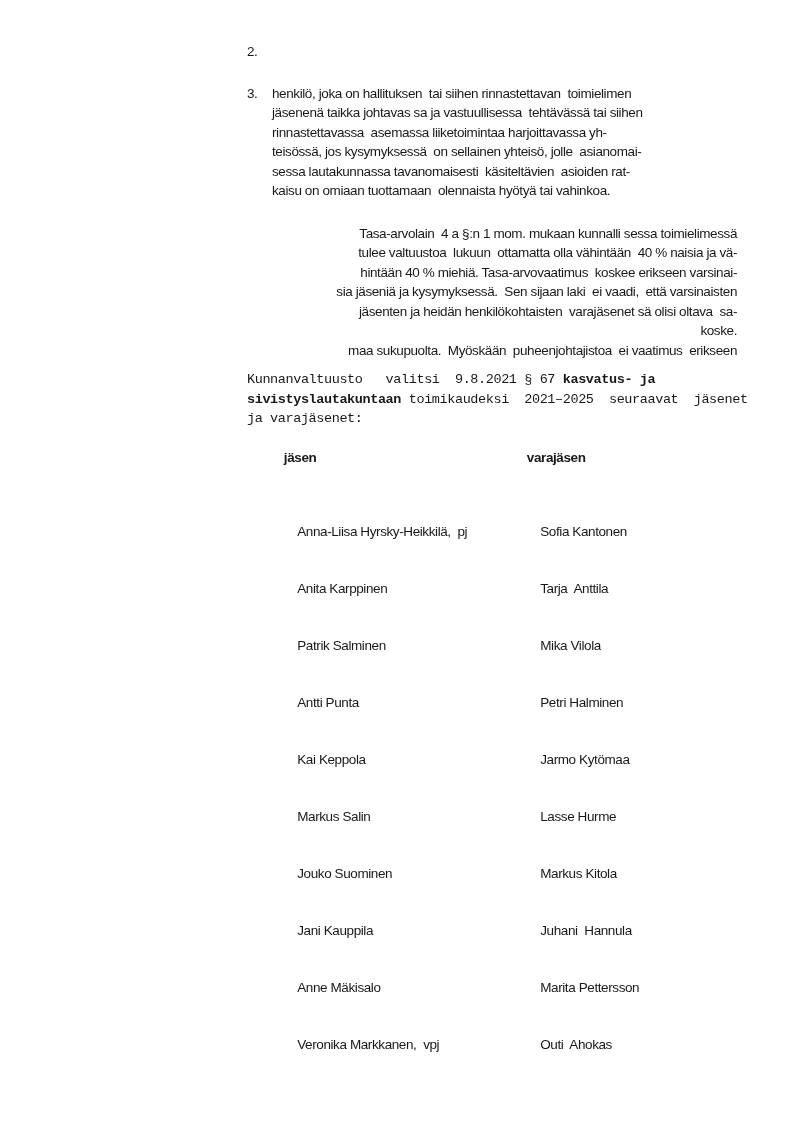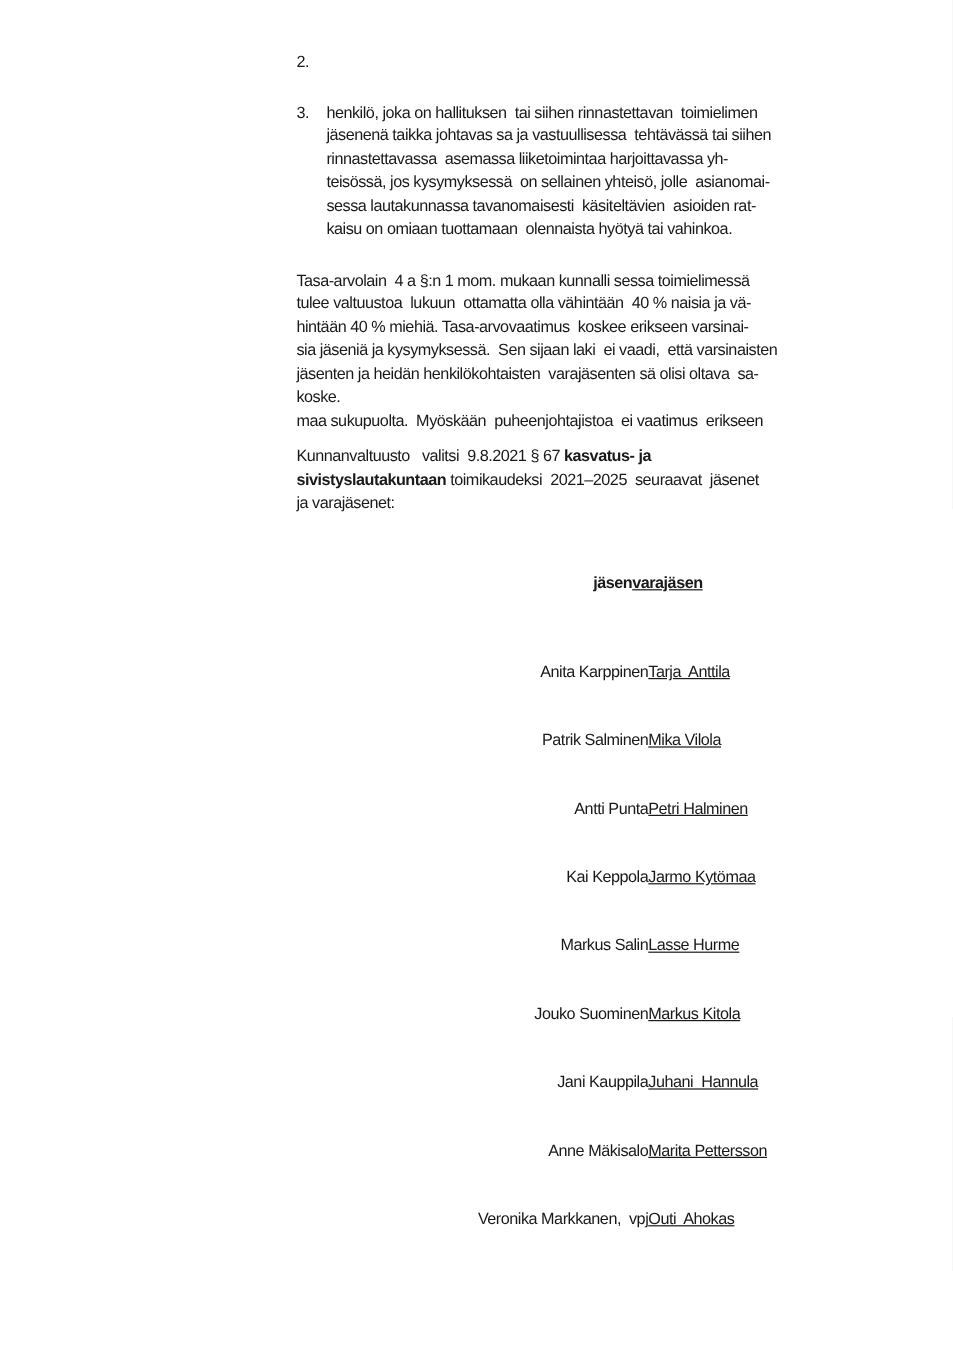--- a/index.html
+++ b/index.html
@@ -22,28 +22,28 @@
     width: 490px;
   }
   .line { white-space: pre; line-height: 19.5px; }
   .b { font-weight: 700; }
 
   .list-item { display: flex; }
   .list-item .num { width: 25px; flex: 0 0 25px; line-height: 19.5px; }
   .item-2 { margin-bottom: 22px; }
   .item-3 { margin-bottom: 23px; }
 
-  .para-tasa { margin-bottom: 10px; }
-  .para-67 { margin-bottom: 28px; }
+  .para-tasa { margin-bottom: 10px; text-align: right; }
+  .para-67 { margin-bottom: 0; font-family: Liberation Mono, monospace; }
 
   .members-table { margin-left: 10px; }
   .members-table .thead { margin-bottom: 16px; line-height: 19.5px; white-space: pre; }
   .members-table .trow { line-height: 19px; white-space: pre; }
-  .members-table .col1 { display: inline-block; width: 243px; vertical-align: top; text-align: right; }
-  .members-table .col2 { display: inline-block; vertical-align: top; text-decoration: underline; }
+  .members-table .col1 { display: inline-block; width: 243px; vertical-align: top; }
+  .members-table .col2 { display: inline-block; vertical-align: top; }
   .table-kasvatus { margin-bottom: 10px; }
 </style>
 </head>
 <body>
 
 <div class="page">
   <div class="content">
 
     <div class="list-item item-2">
       <div class="num">2.</div>
@@ -61,37 +61,40 @@
           <div class="line">kaisu on omiaan tuottamaan  olennaista hyötyä tai vahinkoa.</div>
         </div>
     </div>
 
     <div class="para-tasa">
 
     <div class="line">Tasa-arvolain  4 a §:n 1 mom. mukaan kunnalli sessa toimielimessä</div>
         <div class="line">tulee valtuustoa  lukuun  ottamatta olla vähintään  40 % naisia ja vä-</div>
         <div class="line">hintään 40 % miehiä. Tasa-arvovaatimus  koskee erikseen varsinai-</div>
         <div class="line">sia jäseniä ja kysymyksessä.  Sen sijaan laki  ei vaadi,  että varsinaisten</div>
-        <div class="line">jäsenten ja heidän henkilökohtaisten  varajäsenten sä olisi oltava  sa-</div>
+        <div class="line">jäsenten ja heidän henkilökohtaisten  varajäsenet sä olisi oltava  sa-</div>
         <div class="line">koske.</div>
         <div class="line">maa sukupuolta.  Myöskään  puheenjohtajistoa  ei vaatimus  erikseen</div>
       </div>
 
     <div class="para-67">
       <div class="line"><span>Kunnanvaltuusto   valitsi  9.8.2021 § 67 </span><span class="b">kasvatus- ja</span></div>
       <div class="line"><span class="b">sivistyslautakuntaan</span><span> toimikaudeksi  2021–2025  seuraavat  jäsenet</span></div>
       <div class="line">ja varajäsenet:</div>
     </div>
 
     <div class="members-table table-kasvatus">
       <div class="thead">
         <span class="col1 b">jäsen</span><span class="col2 b">varajäsen</span>
       </div>
       <div class="tbody">
 
+          <div class="trow">
+            <span class="col1">Anna-Liisa Hyrsky-Heikkilä,  pj</span><span class="col2">Sofia Kantonen</span>
+          </div>
 
           <div class="trow">
             <span class="col1">Anita Karppinen</span><span class="col2">Tarja  Anttila</span>
           </div>
 
           <div class="trow">
             <span class="col1">Patrik Salminen</span><span class="col2">Mika Vilola</span>
           </div>
 
           <div class="trow">

